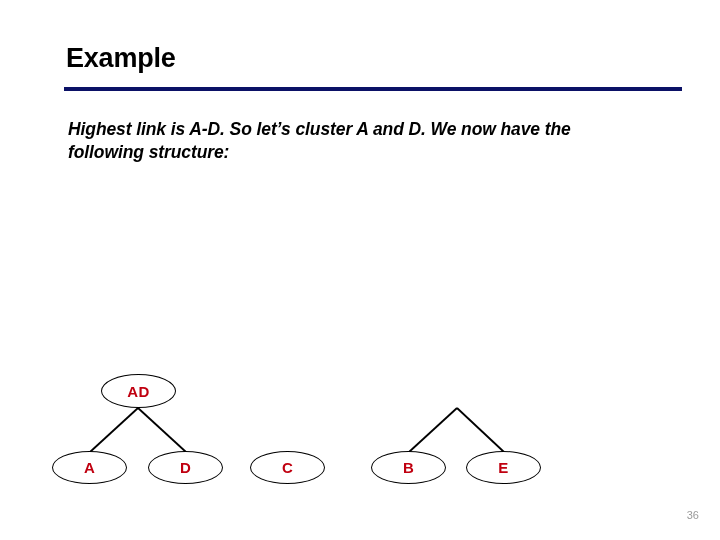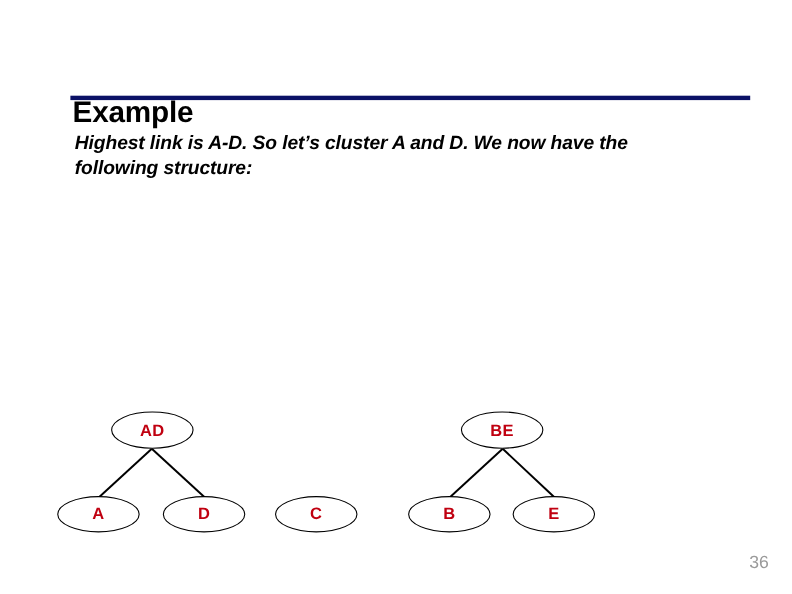--- a/index.html
+++ b/index.html
@@ -20,21 +20,20 @@
   }
   .slide-title {
     position: absolute;
     left: 66px;
     top: 43px;
     font-size: 27px;
     font-weight: bold;
     color: #000000;
     letter-spacing: -0.2px;
     white-space: nowrap;
-    margin-top: 44px;
   }
   .title-rule {
     position: absolute;
     left: 64px;
     top: 87px;
     width: 618px;
     height: 4px;
     background: #0b1166;
   }
   .body-text {
@@ -82,21 +81,21 @@
     left: 0;
     top: 0;
     width: 720px;
     height: 540px;
     pointer-events: none;
   }
   .page-number {
     position: absolute;
     right: 21px;
     bottom: 19px;
-    font-size: 16px;
+    font-size: 11px;
     color: #9a9a9a;
     font-family: "Liberation Sans", sans-serif;
     margin-left: 18px;
   }
 </style>
 </head>
 <body>
 
 <div class="slide">
 
@@ -110,21 +109,20 @@
 
     <svg class="edges" viewBox="0 0 720 540" width="720" height="540">
       <line x1="138" y1="408" x2="90" y2="452" stroke="#000000" stroke-width="1.8"></line>
       <line x1="138" y1="408" x2="186" y2="452" stroke="#000000" stroke-width="1.8"></line>
       <line x1="457" y1="408" x2="409" y2="452" stroke="#000000" stroke-width="1.8"></line>
       <line x1="457" y1="408" x2="504" y2="452" stroke="#000000" stroke-width="1.8"></line>
     </svg>
 
     <div class="node node-ad">AD</div>
 
-    <div class="node node-be">BE</div>
 
     <div class="node node-a">A</div>
 
     <div class="node node-d">D</div>
 
     <div class="node node-c">C</div>
 
     <div class="node node-b">B</div>
 
     <div class="node node-e">E</div>

